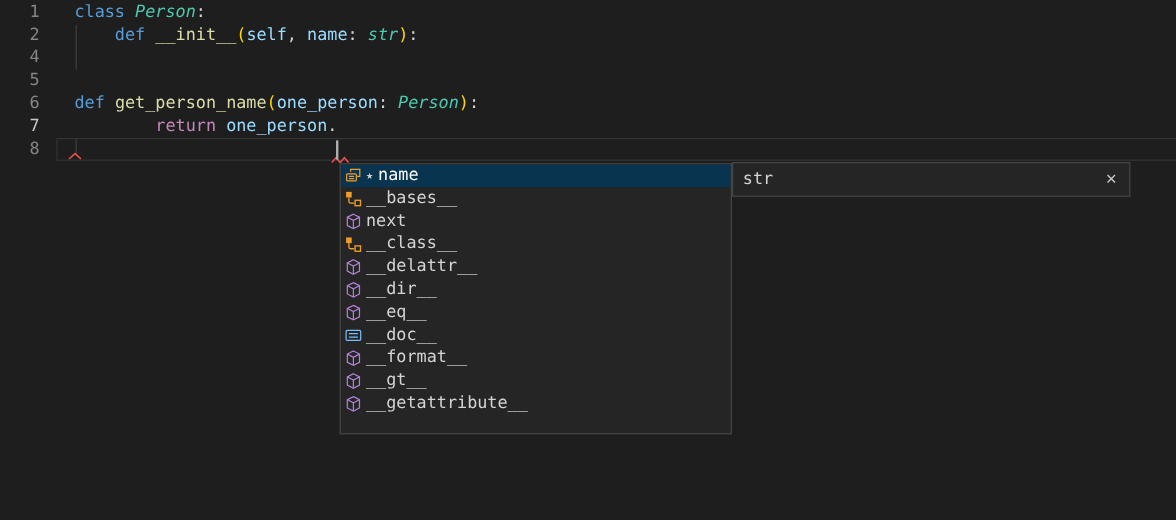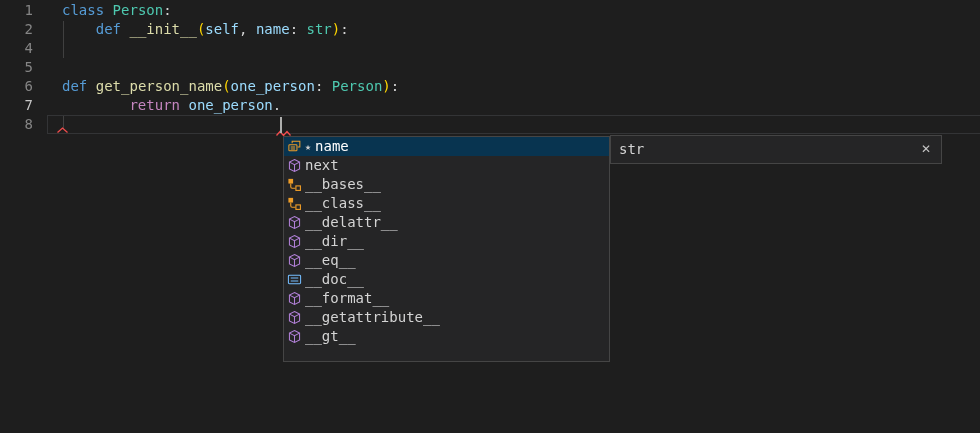--- a/index.html
+++ b/index.html
@@ -10,21 +10,21 @@
   }
   
   #code-lines{position:absolute;left:0;top:1px;width:100%;}
   .line{height:19px;line-height:19px;white-space:pre;font-size:14px;}
   .ln{display:inline-block;width:33px;text-align:right;color:var(--lineNumber);}
   .ln.active{color:var(--lineNumberActive);}
   .lc{margin-left:29px;}
   .tk-keyword{color:var(--keyword);text-align:center;}
   .tk-control{color:var(--control);}
   .tk-function{color:var(--function);}
-  .tk-class{color:var(--classColor);}
+  .tk-class{color:var(--classColor);font-style:italic;}
   .tk-variable{color:var(--variable);}
   .tk-punct{color:var(--punct);}
   .tk-bracket{color:var(--bracket);}
   .indent-guide{position:absolute;width:1px;background:var(--indentGuide);}
   #guide-a{left:63px;top:21px;height:37px;}
   #guide-b{left:63px;top:116px;height:13px;}
   #current-line{position:absolute;left:47px;right:-6px;top:115px;height:19px;
     border:1px solid var(--lineHighlightBorder);box-sizing:border-box;}
   #cursor{position:absolute;left:280px;top:117px;width:2px;height:16px;background:#aeafad;}
   .squiggle{position:absolute;}
@@ -87,37 +87,37 @@
         <svg width="15" height="15" viewBox="0 0 16 16">
           <path fill="none" stroke="currentColor" stroke-width="1.1" d="M5.5 4.5v-2.2h8.2v6.2h-2.4"></path>
           <rect x="2" y="6.2" width="8.6" height="6.4" rx="0.8" fill="none" stroke="currentColor" stroke-width="1.1"></rect>
           <path fill="none" stroke="currentColor" stroke-width="1.1" d="M4 8.6h4.6M4 10.6h4.6"></path>
         </svg>
       </span>
       <span class="star">★</span>
       <span class="slabel">name</span>
     </div>
     <div class="srow">
-      <span class="sicon method">
-        <svg width="15" height="15" viewBox="0 0 16 16">
-          <path fill="none" stroke="currentColor" stroke-width="1.1" d="M8 1.6l5.4 2.7v7.4L8 14.4l-5.4-2.7V4.3L8 1.6z"></path>
-          <path fill="none" stroke="currentColor" stroke-width="1.1" d="M2.7 4.4L8 7.1l5.3-2.7M8 7.1v7"></path>
-        </svg>
-      </span>
-      <span class="slabel">next</span>
-    </div>
-    <div class="srow">
       <span class="sicon class">
         <svg width="15" height="15" viewBox="0 0 16 16">
           <rect x="1.5" y="2" width="5" height="5" fill="currentColor"></rect>
           <path fill="none" stroke="currentColor" stroke-width="1.2" d="M4 7v3.5A1.5 1.5 0 0 0 5.5 12H9"></path>
           <rect x="9.5" y="9.5" width="4.8" height="4.8" fill="none" stroke="currentColor" stroke-width="1.2"></rect>
         </svg>
       </span>
       <span class="slabel">__bases__</span>
+    </div>
+    <div class="srow">
+      <span class="sicon method">
+        <svg width="15" height="15" viewBox="0 0 16 16">
+          <path fill="none" stroke="currentColor" stroke-width="1.1" d="M8 1.6l5.4 2.7v7.4L8 14.4l-5.4-2.7V4.3L8 1.6z"></path>
+          <path fill="none" stroke="currentColor" stroke-width="1.1" d="M2.7 4.4L8 7.1l5.3-2.7M8 7.1v7"></path>
+        </svg>
+      </span>
+      <span class="slabel">next</span>
     </div>
     <div class="srow">
       <span class="sicon class">
         <svg width="15" height="15" viewBox="0 0 16 16">
           <rect x="1.5" y="2" width="5" height="5" fill="currentColor"></rect>
           <path fill="none" stroke="currentColor" stroke-width="1.2" d="M4 7v3.5A1.5 1.5 0 0 0 5.5 12H9"></path>
           <rect x="9.5" y="9.5" width="4.8" height="4.8" fill="none" stroke="currentColor" stroke-width="1.2"></rect>
         </svg>
       </span>
       <span class="slabel">__class__</span>
@@ -167,29 +167,29 @@
       </span>
       <span class="slabel">__format__</span>
     </div>
     <div class="srow">
       <span class="sicon method">
         <svg width="15" height="15" viewBox="0 0 16 16">
           <path fill="none" stroke="currentColor" stroke-width="1.1" d="M8 1.6l5.4 2.7v7.4L8 14.4l-5.4-2.7V4.3L8 1.6z"></path>
           <path fill="none" stroke="currentColor" stroke-width="1.1" d="M2.7 4.4L8 7.1l5.3-2.7M8 7.1v7"></path>
         </svg>
       </span>
-      <span class="slabel">__getattribute__</span>
+      <span class="slabel">__gt__</span>
     </div>
     <div class="srow">
       <span class="sicon method">
         <svg width="15" height="15" viewBox="0 0 16 16">
           <path fill="none" stroke="currentColor" stroke-width="1.1" d="M8 1.6l5.4 2.7v7.4L8 14.4l-5.4-2.7V4.3L8 1.6z"></path>
           <path fill="none" stroke="currentColor" stroke-width="1.1" d="M2.7 4.4L8 7.1l5.3-2.7M8 7.1v7"></path>
         </svg>
       </span>
-      <span class="slabel">__gt__</span>
+      <span class="slabel">__getattribute__</span>
     </div>
   </div>
 
 <div id="docs">
   <span id="docs-text">str</span>
   <button id="docs-close">✕</button>
 </div>
 
 </body></html>

